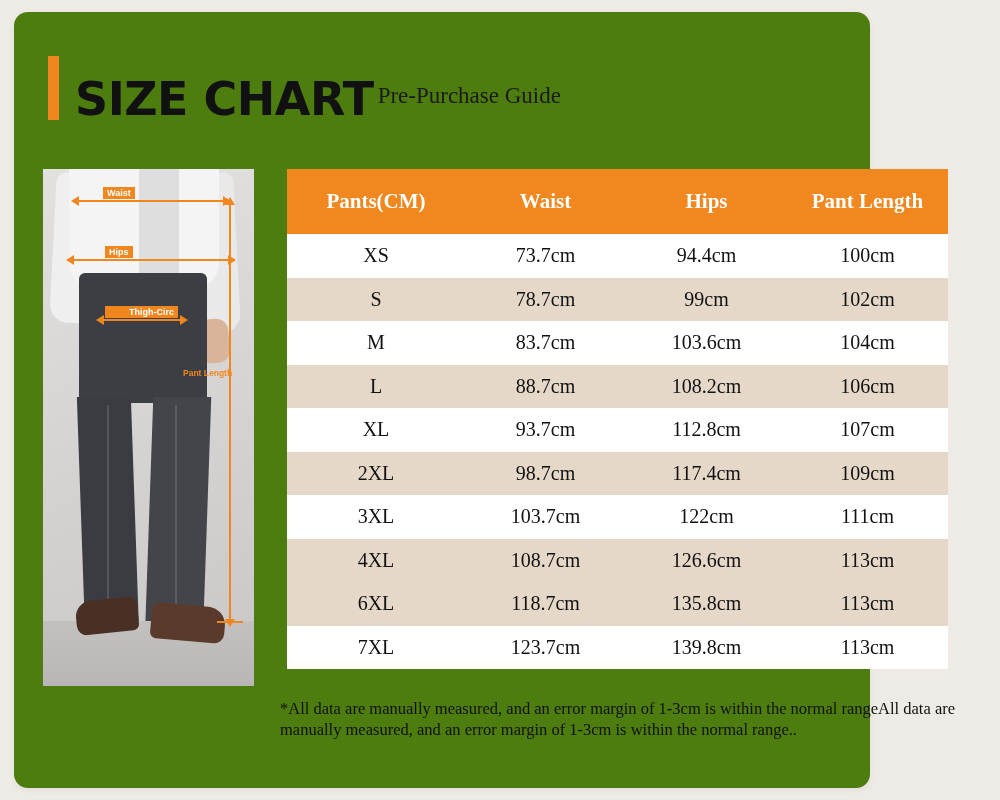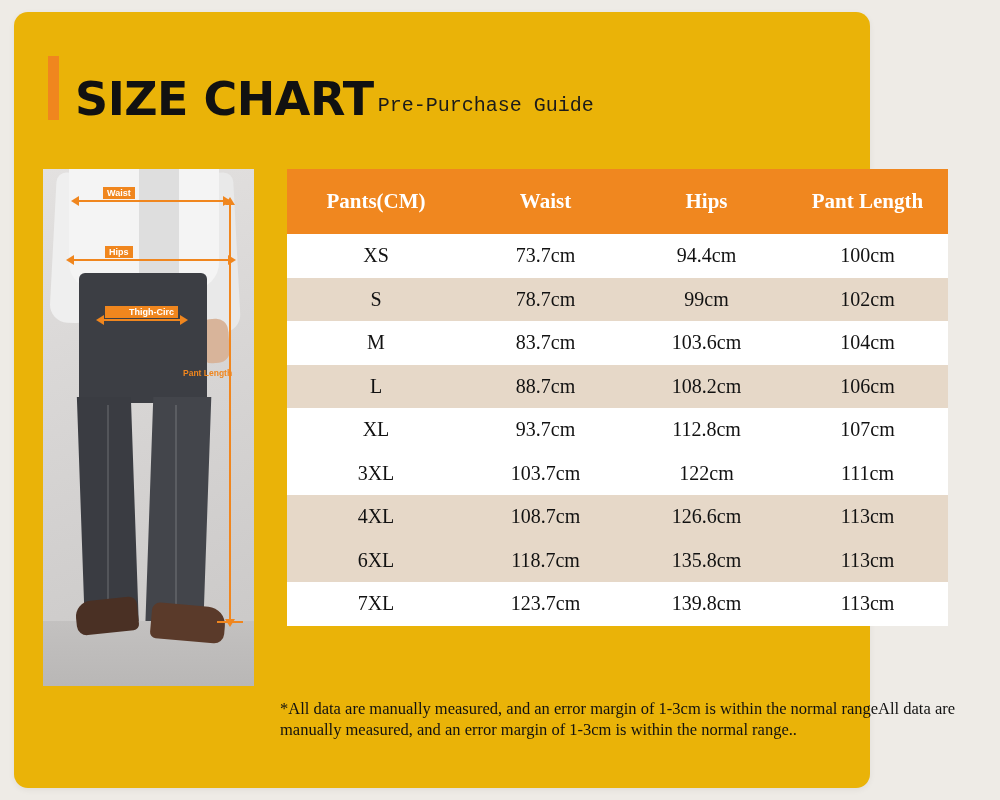--- a/index.html
+++ b/index.html
@@ -12,21 +12,21 @@
     background: #eeebe6;
     font-family: "Liberation Sans", sans-serif;
     overflow: hidden;
   }
   .card {
     position: absolute;
     left: 14px;
     top: 12px;
     width: 856px;
     height: 776px;
-    background: #eab308;
+    background: #4d7c0f;
     border-radius: 14px;
     box-shadow: 0 2px 6px rgba(0,0,0,0.06);
   }
 
   
   .header {
     position: absolute;
     left: 34px;
     top: 44px;
     display: flex;
@@ -41,26 +41,26 @@
   }
   .title-main {
     font-family: "DejaVu Sans", sans-serif;
     font-weight: bold;
     font-size: 46px;
     line-height: 46px;
     letter-spacing: -0.5px;
     color: #111111;
   }
   .title-sub {
-    font-family: Liberation Mono, monospace;
-    font-size: 20px;
+    font-family: Liberation Serif, serif;
+    font-size: 23px;
     line-height: 28px;
     color: #1b1b1b;
     margin-left: 4px;
-    margin-bottom: 2px;
+    margin-bottom: 12px;
   }
 
   
   .figure {
     position: absolute;
     left: 29px;
     top: 157px;
     width: 211px;
     height: 517px;
     background: linear-gradient(160deg, #e3e1e0 0%, #d7d5d4 45%, #c9c7c6 100%);
@@ -346,20 +346,26 @@
           <td>88.7cm</td>
           <td>108.2cm</td>
           <td>106cm</td>
         </tr>
         <tr class="odd">
           <td>XL</td>
           <td>93.7cm</td>
           <td>112.8cm</td>
           <td>107cm</td>
         </tr>
+        <tr class="even">
+          <td>2XL</td>
+          <td>98.7cm</td>
+          <td>117.4cm</td>
+          <td>109cm</td>
+        </tr>
         <tr class="odd">
           <td>3XL</td>
           <td>103.7cm</td>
           <td>122cm</td>
           <td>111cm</td>
         </tr>
         <tr class="even">
           <td>4XL</td>
           <td>108.7cm</td>
           <td>126.6cm</td>

